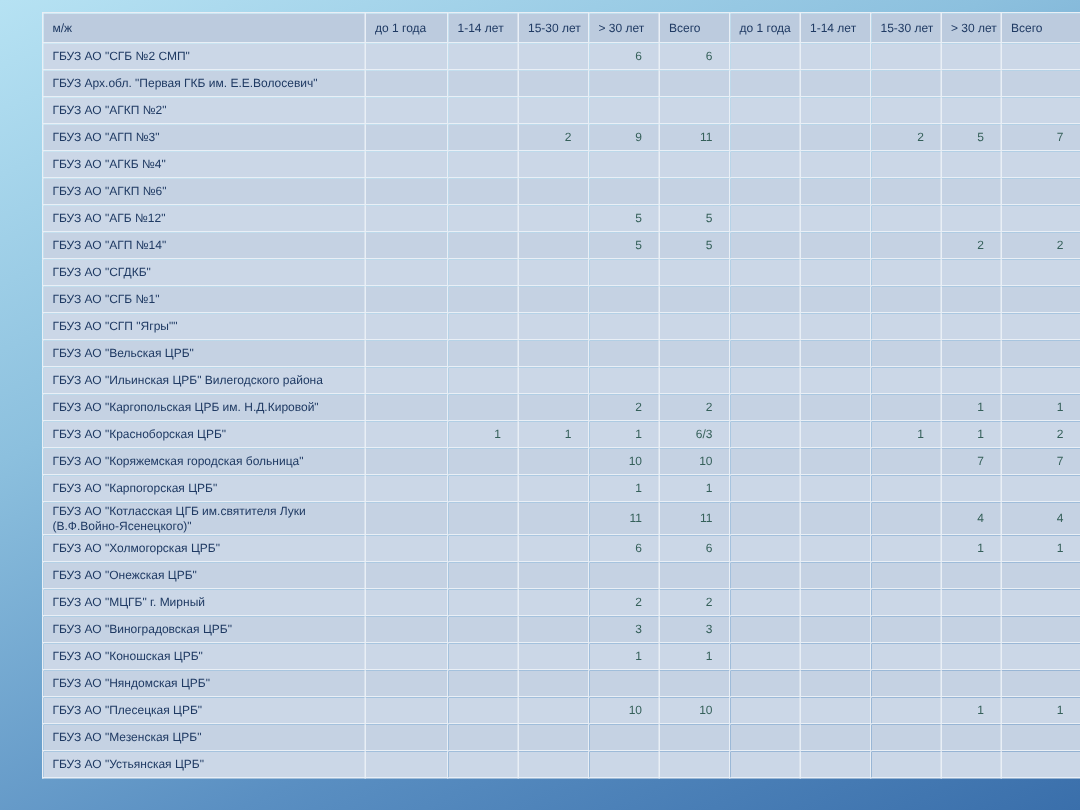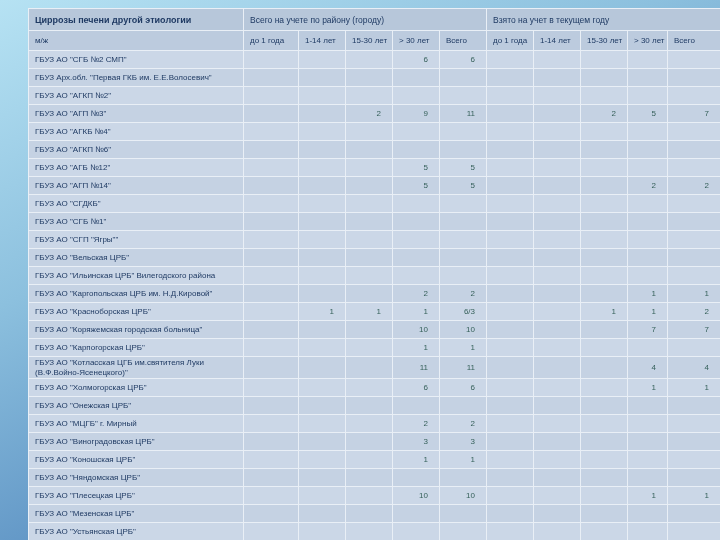--- a/index.html
+++ b/index.html
@@ -70,25 +70,20 @@
       <col style="width:47px">
       <col style="width:47px">
       <col style="width:47px">
       <col style="width:47px">
       <col style="width:47px">
       <col style="width:47px">
       <col style="width:40px">
       <col style="width:53px">
     </colgroup>
     <thead>
-      <tr class="hrow1">
-        <td class="title-cell">Циррозы печени другой этиологии</td>
-        <td colspan="5">Всего на учете по району (городу)</td>
-        <td colspan="5">Взято на учет в текущем году</td>
-      </tr>
       <tr class="hrow2">
         <td>м/ж</td>
       <td>до 1 года</td>
           <td>1-14 лет</td>
           <td>15-30 лет</td>
           <td>&gt; 30 лет</td>
           <td>Всего</td>
           <td>до 1 года</td>
           <td>1-14 лет</td>
           <td>15-30 лет</td>

